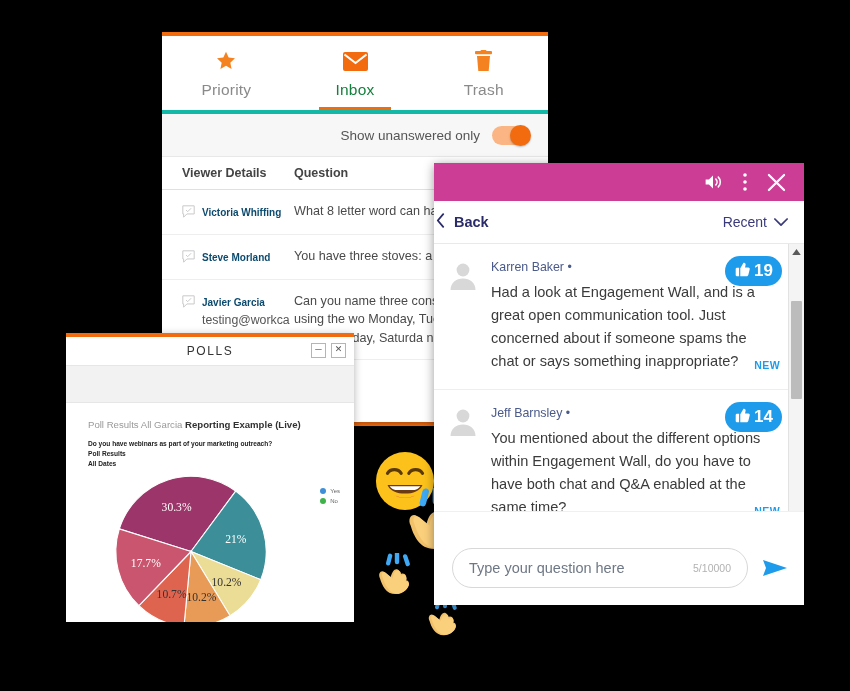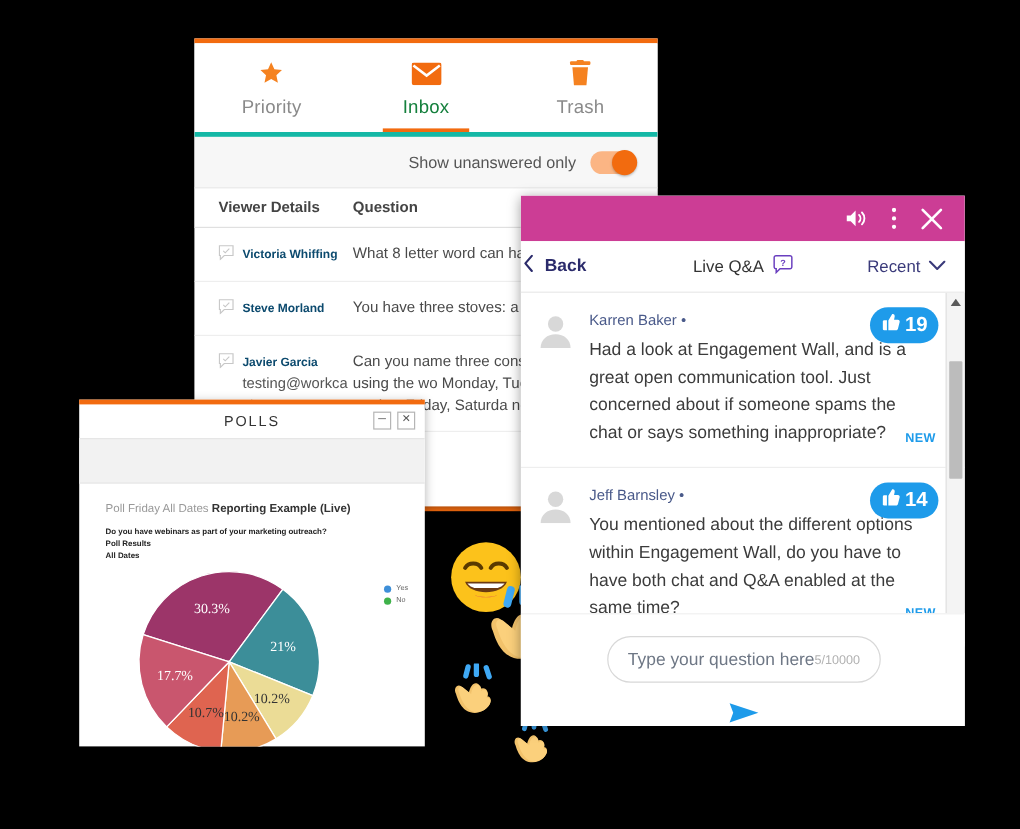--- a/index.html
+++ b/index.html
@@ -96,21 +96,21 @@
       padding:0 9px;box-sizing:border-box;cursor:pointer;}
   .likes .num{font-size:17px;font-weight:bold;}
   .newtag{position:absolute;right:24px;bottom:18px;font-size:10.5px;color:#1e9bea;font-weight:bold;letter-spacing:.4px;}
   .scrollbar{position:absolute;right:0;top:0;width:15px;height:295px;background:#f4f4f4;
       border-left:1px solid #e2e2e2;cursor:pointer;}
   .sb-arrow{height:15px;display:flex;align-items:center;justify-content:center;cursor:pointer;}
   .sb-thumb{position:absolute;left:2px;right:2px;top:57px;height:98px;background:#bcbcbc;border-radius:1px;cursor:pointer;}
   .sb-down{position:absolute;bottom:0;left:0;right:0;}
   .qa-input-bar{position:absolute;left:0;right:0;bottom:0;height:94px;background:#fff;
       display:flex;align-items:center;padding:18px 16px 0 18px;box-sizing:border-box;gap:14px;
-      border-top:1px solid #f0f0f0;flex-direction:column;}
+      border-top:1px solid #f0f0f0;}
   .qa-input{flex:1;height:40px;border:1px solid #d8d8d8;border-radius:21px;display:flex;
       align-items:center;padding:0 16px;box-sizing:border-box;cursor:text;}
   .qa-ph{flex:1;font-size:14.5px;color:#6e7785;}
   .qa-count{font-size:10.5px;color:#b2b2b2;}
   .send{cursor:pointer;display:flex;align-items:center;}
 
   
   .emoji{position:absolute;user-select:none;}
   #emoji-smile{left:374px;top:450px;}
   #emoji-clap-1{left:403px;top:488px;}
@@ -234,21 +234,21 @@
       <span class="polls-btns">
         <span class="wbtn">─</span>
         <span class="wbtn">✕</span>
       </span>
     </div>
 
     <div class="polls-sub"></div>
 
     <div class="polls-body">
       <div class="prtitle">
-        <span>Poll Friday All Dates </span><b>Reporting Example (Live)</b>
+        <span>Poll Results All Garcia </span><b>Reporting Example (Live)</b>
       </div>
 
       <div class="pq">
         <div>Do you have webinars as part of your marketing outreach?</div>
         <div>Poll Results</div>
         <div>All Dates</div>
       </div>
 
       <div class="chart-wrap">
         <svg id="pie-svg" width="190" height="155" viewBox="0 0 200 200" style="position:absolute;left:8px;top:2px;">
@@ -348,29 +348,20 @@
     <div class="qa-sub">
       <span class="qa-back">
         <span>
           <svg width="9" height="15" viewBox="0 0 10 16">
               <path d="M8 1 L2 8 L8 15" stroke="#2b2b6b" stroke-width="2" fill="none" stroke-linecap="round" stroke-linejoin="round"></path>
             </svg>
         </span>
         <span class="bl">Back</span>
       </span>
 
-      <span class="qa-title">
-        <span>Live Q&amp;A</span>
-        <span>
-          <svg width="17" height="17" viewBox="0 0 18 18">
-              <path d="M9 1.2h6.2a1.6 1.6 0 011.6 1.6V11a1.6 1.6 0 01-1.6 1.6H6.4L3 16V12.6h-.2A1.6 1.6 0 011.2 11V2.8A1.6 1.6 0 012.8 1.2z" fill="none" stroke="#6a3fbf" stroke-width="1.3"></path>
-              <text x="9" y="10.4" font-size="8" fill="#6a3fbf" text-anchor="middle" font-family="Liberation Sans, sans-serif" font-weight="bold">?</text>
-            </svg>
-        </span>
-      </span>
 
       <span class="qa-recent">
         <span class="rl">Recent</span>
         <span>
           <svg width="14" height="9" viewBox="0 0 16 10">
               <path d="M1 1 L8 8 L15 1" stroke="#3a3a7a" stroke-width="2" fill="none" stroke-linecap="round" stroke-linejoin="round"></path>
             </svg>
         </span>
       </span>
     </div>

